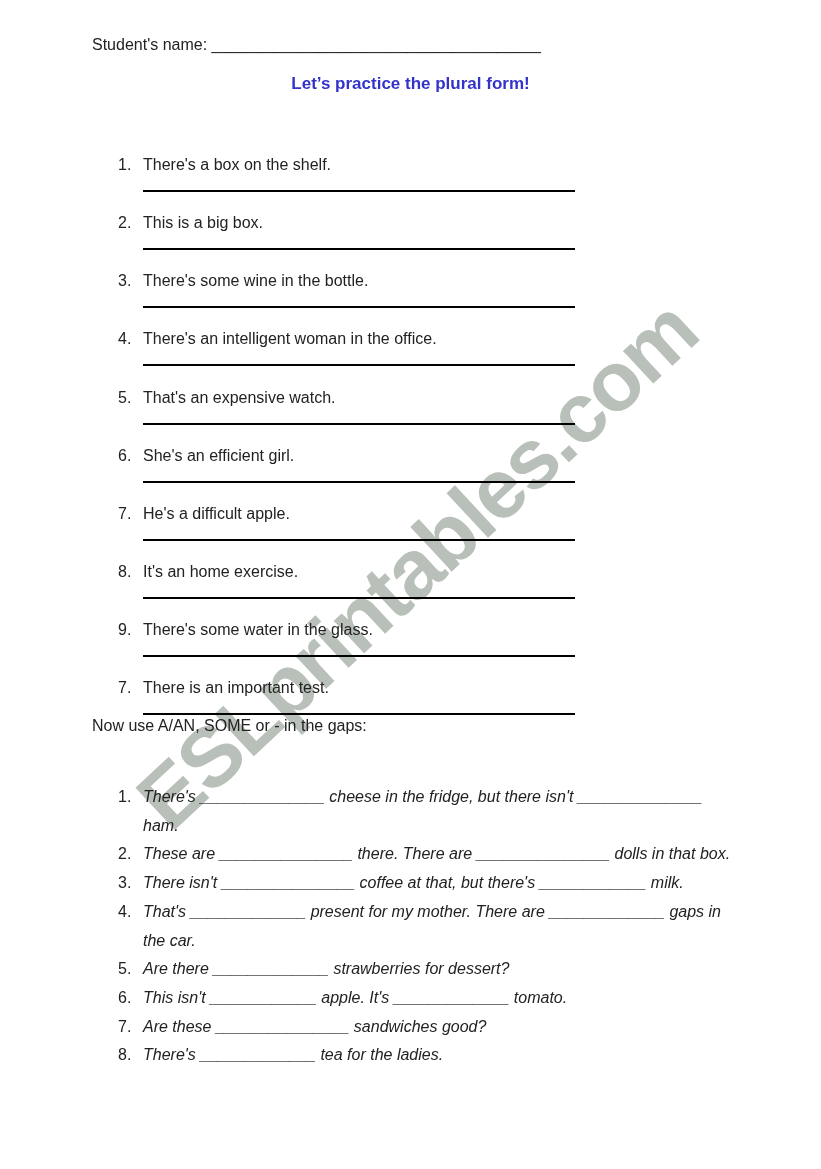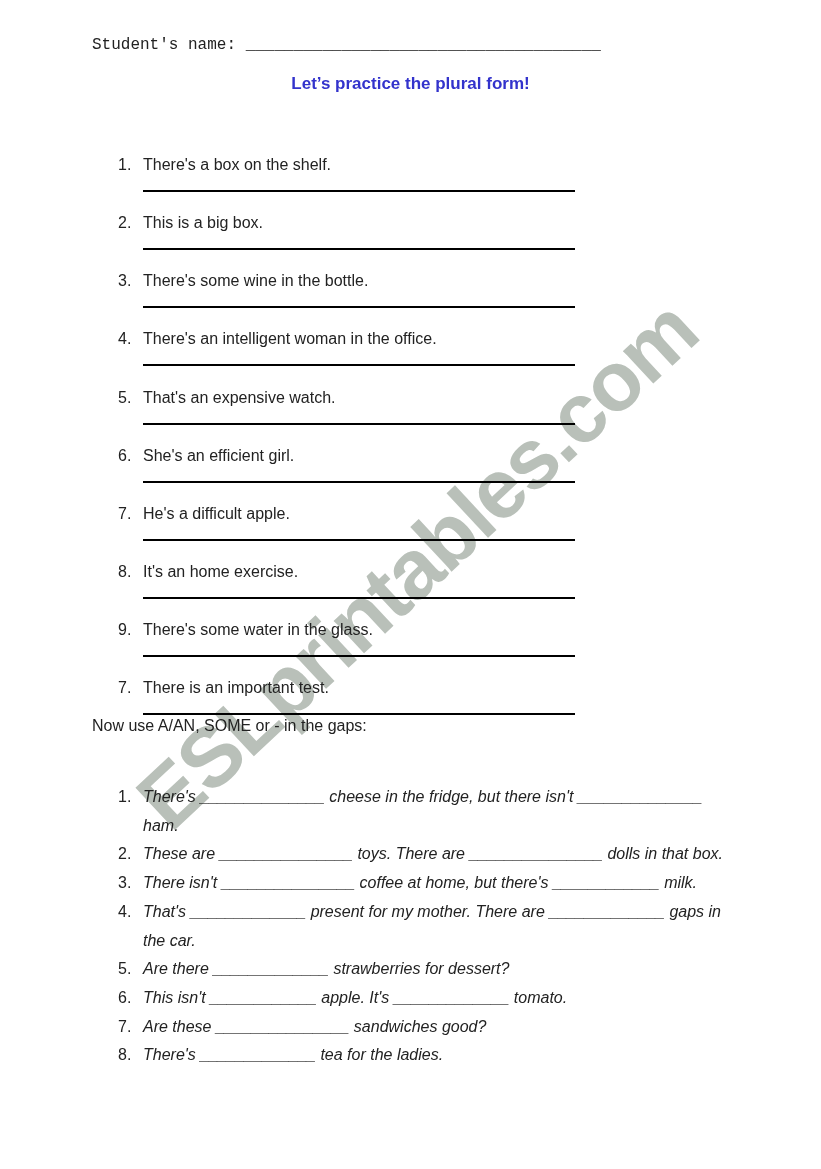--- a/index.html
+++ b/index.html
@@ -8,21 +8,21 @@
     overflow:hidden; font-family:"Liberation Sans", sans-serif;
     font-size:16px; color:#222222;
   }
   .watermark {
     position:absolute; left:417px; top:565px;
     transform:translate(-50%,-50%) rotate(-43deg);
     font-size:84px; font-weight:700; letter-spacing:-2px;
     white-space:nowrap; z-index:0; user-select:none;
   }
   .content { position:absolute; left:0; top:0; width:100%; height:100%; z-index:1; }
-  .name-row { position:absolute; top:36px; left:92px; white-space:nowrap;font-family:Liberation Mono, monospace; }
+  .name-row { position:absolute; top:36px; left:92px; white-space:nowrap; }
   .title {
     position:absolute; top:74px; left:0; width:100%; margin:0;
     text-align:center; font-size:17px; font-weight:700;
   }
   .instr1 { position:absolute; top:116px; left:92px; }
   .instr2 { position:absolute; top:717px; left:92px; }
   #list1 { position:absolute; top:155px; left:92px; width:520px; }
   .s1item { position:relative; height:58.15px; }
   .s1item .row { display:flex; line-height:20px; }
   .num { flex:none; width:51px; padding-left:26px; box-sizing:border-box; }
@@ -118,25 +118,25 @@
         <div class="s2row">
           <span class="num">1.</span>
           <span class="txt">There's ______________ cheese in the fridge, but there isn't ______________</span>
         </div>
         <div class="s2row">
           <span class="num"></span>
           <span class="txt">ham.</span>
         </div>
         <div class="s2row">
           <span class="num">2.</span>
-          <span class="txt">These are _______________ toys. There are _______________ dolls in that box.</span>
+          <span class="txt">These are _______________ there. There are _______________ dolls in that box.</span>
         </div>
         <div class="s2row">
           <span class="num">3.</span>
-          <span class="txt">There isn't _______________ coffee at home, but there's ____________ milk.</span>
+          <span class="txt">There isn't _______________ coffee at that, but there's ____________ milk.</span>
         </div>
         <div class="s2row">
           <span class="num">4.</span>
           <span class="txt">That's _____________ present for my mother. There are _____________ gaps in</span>
         </div>
         <div class="s2row">
           <span class="num"></span>
           <span class="txt">the car.</span>
         </div>
         <div class="s2row">

